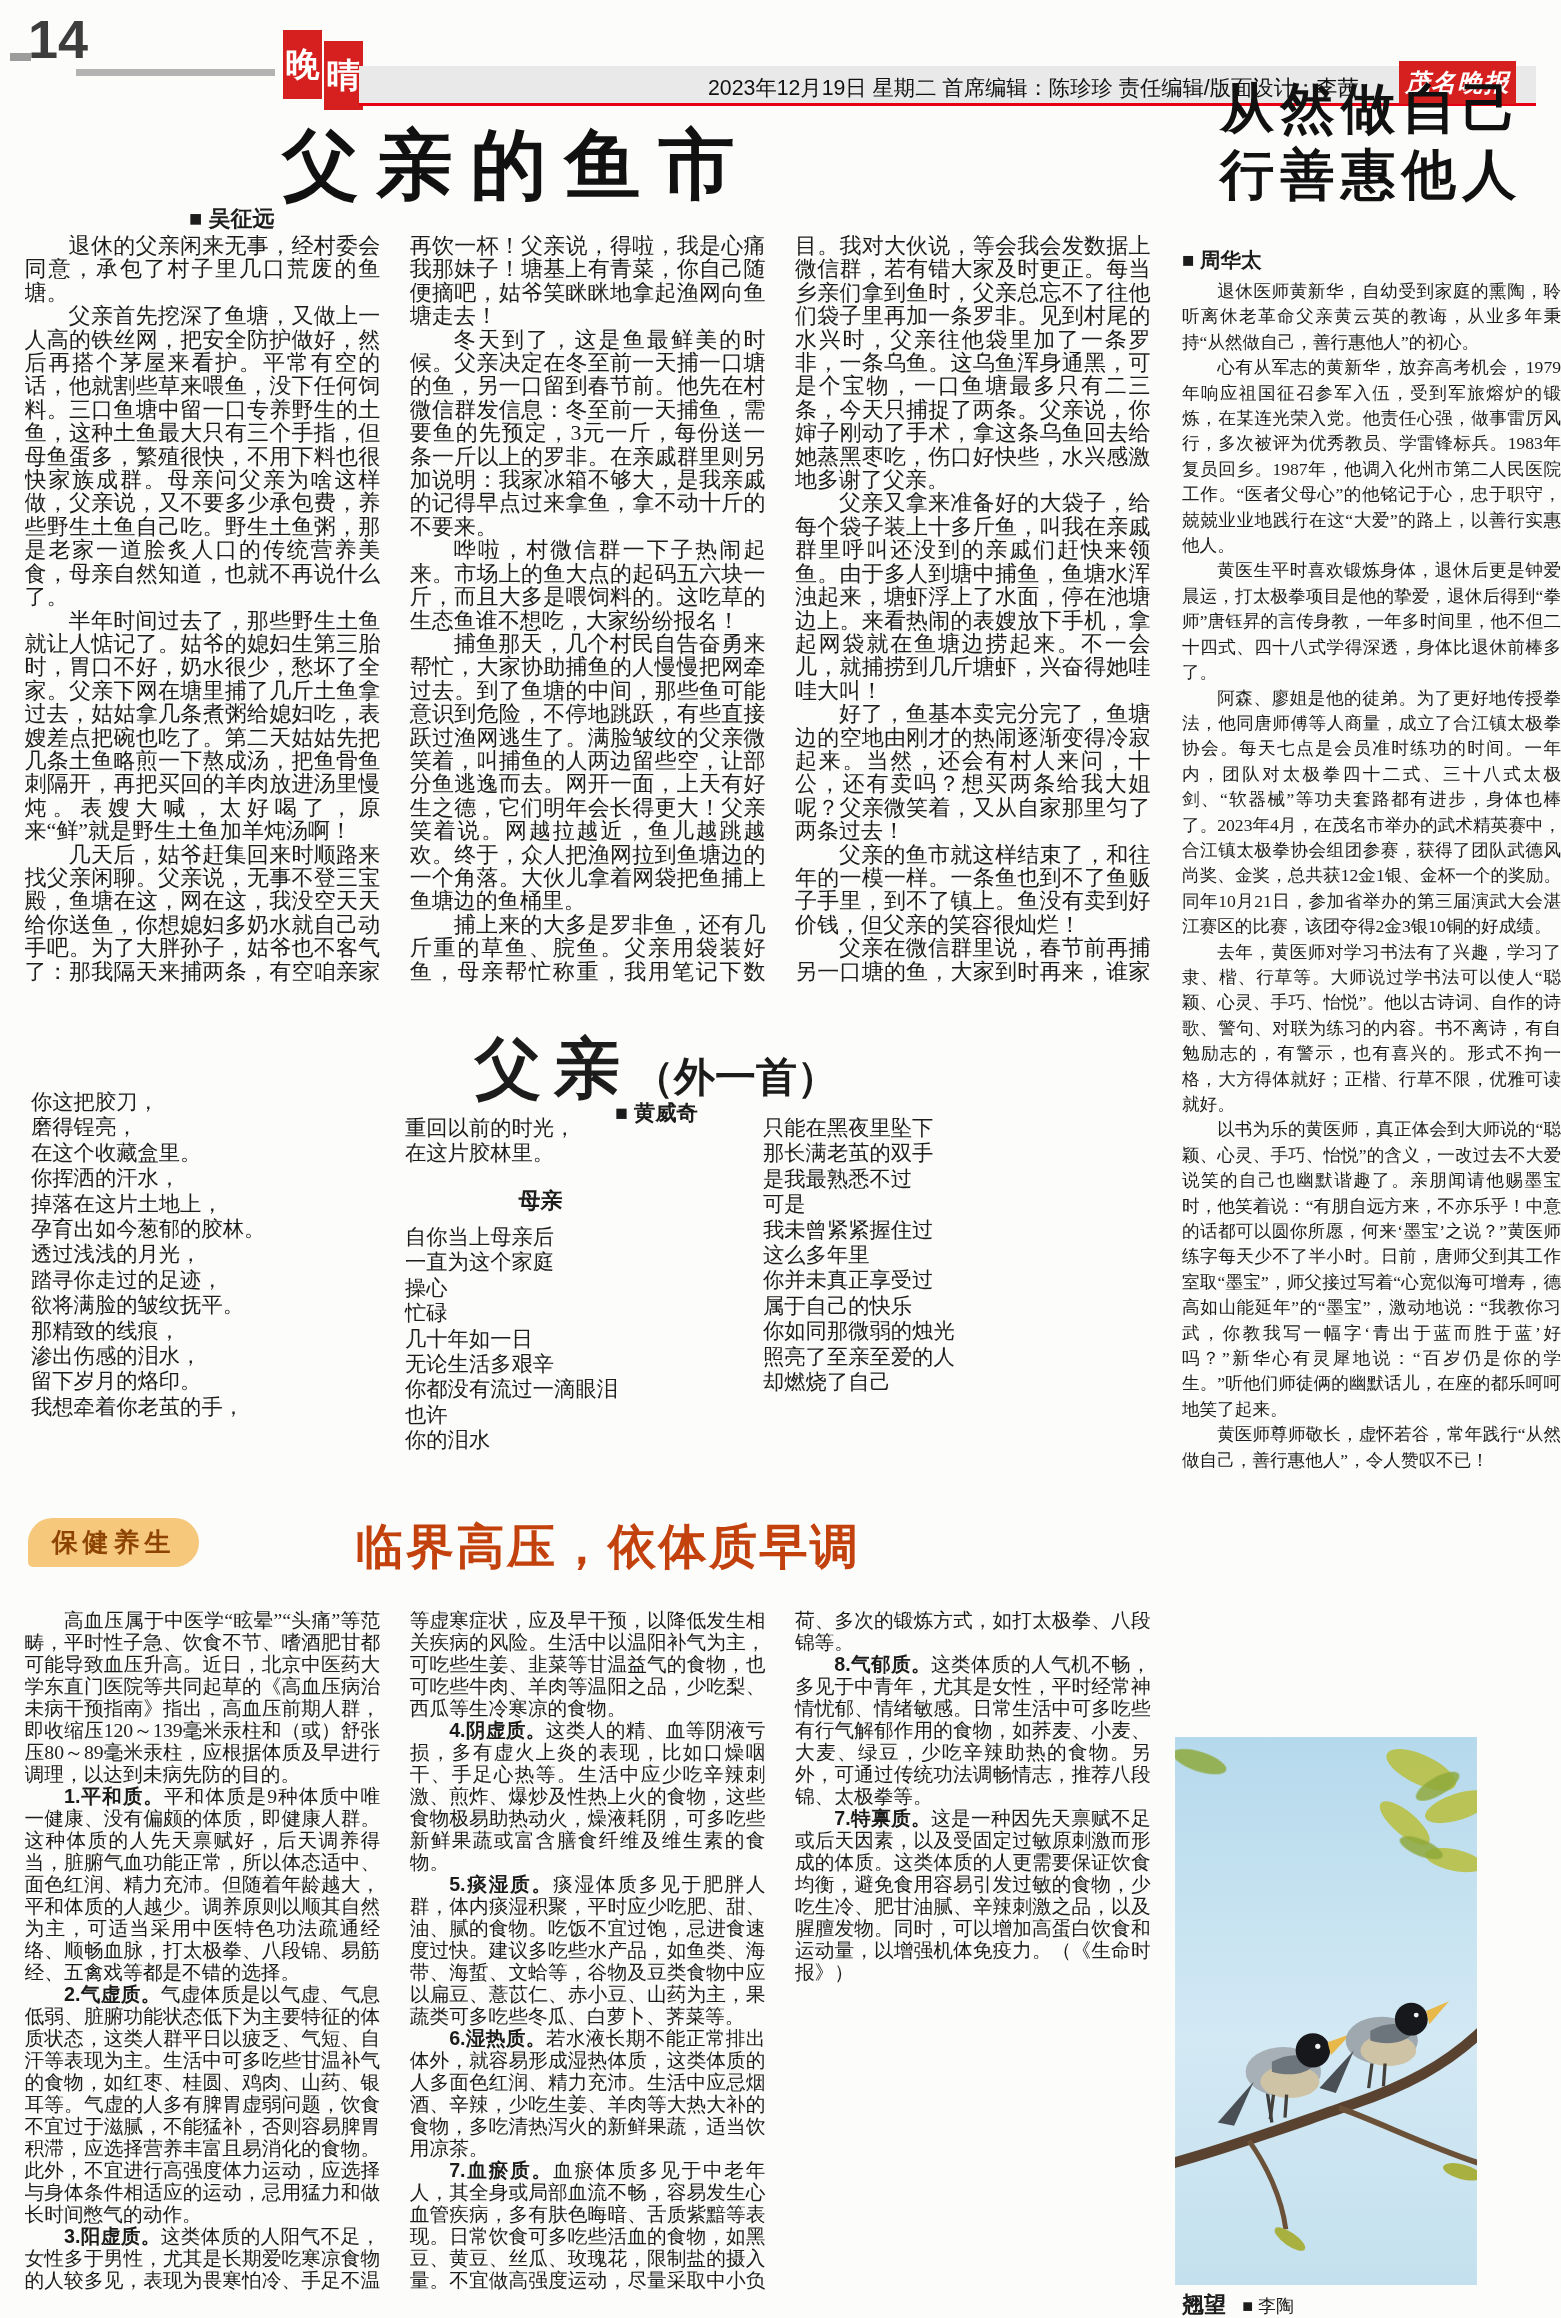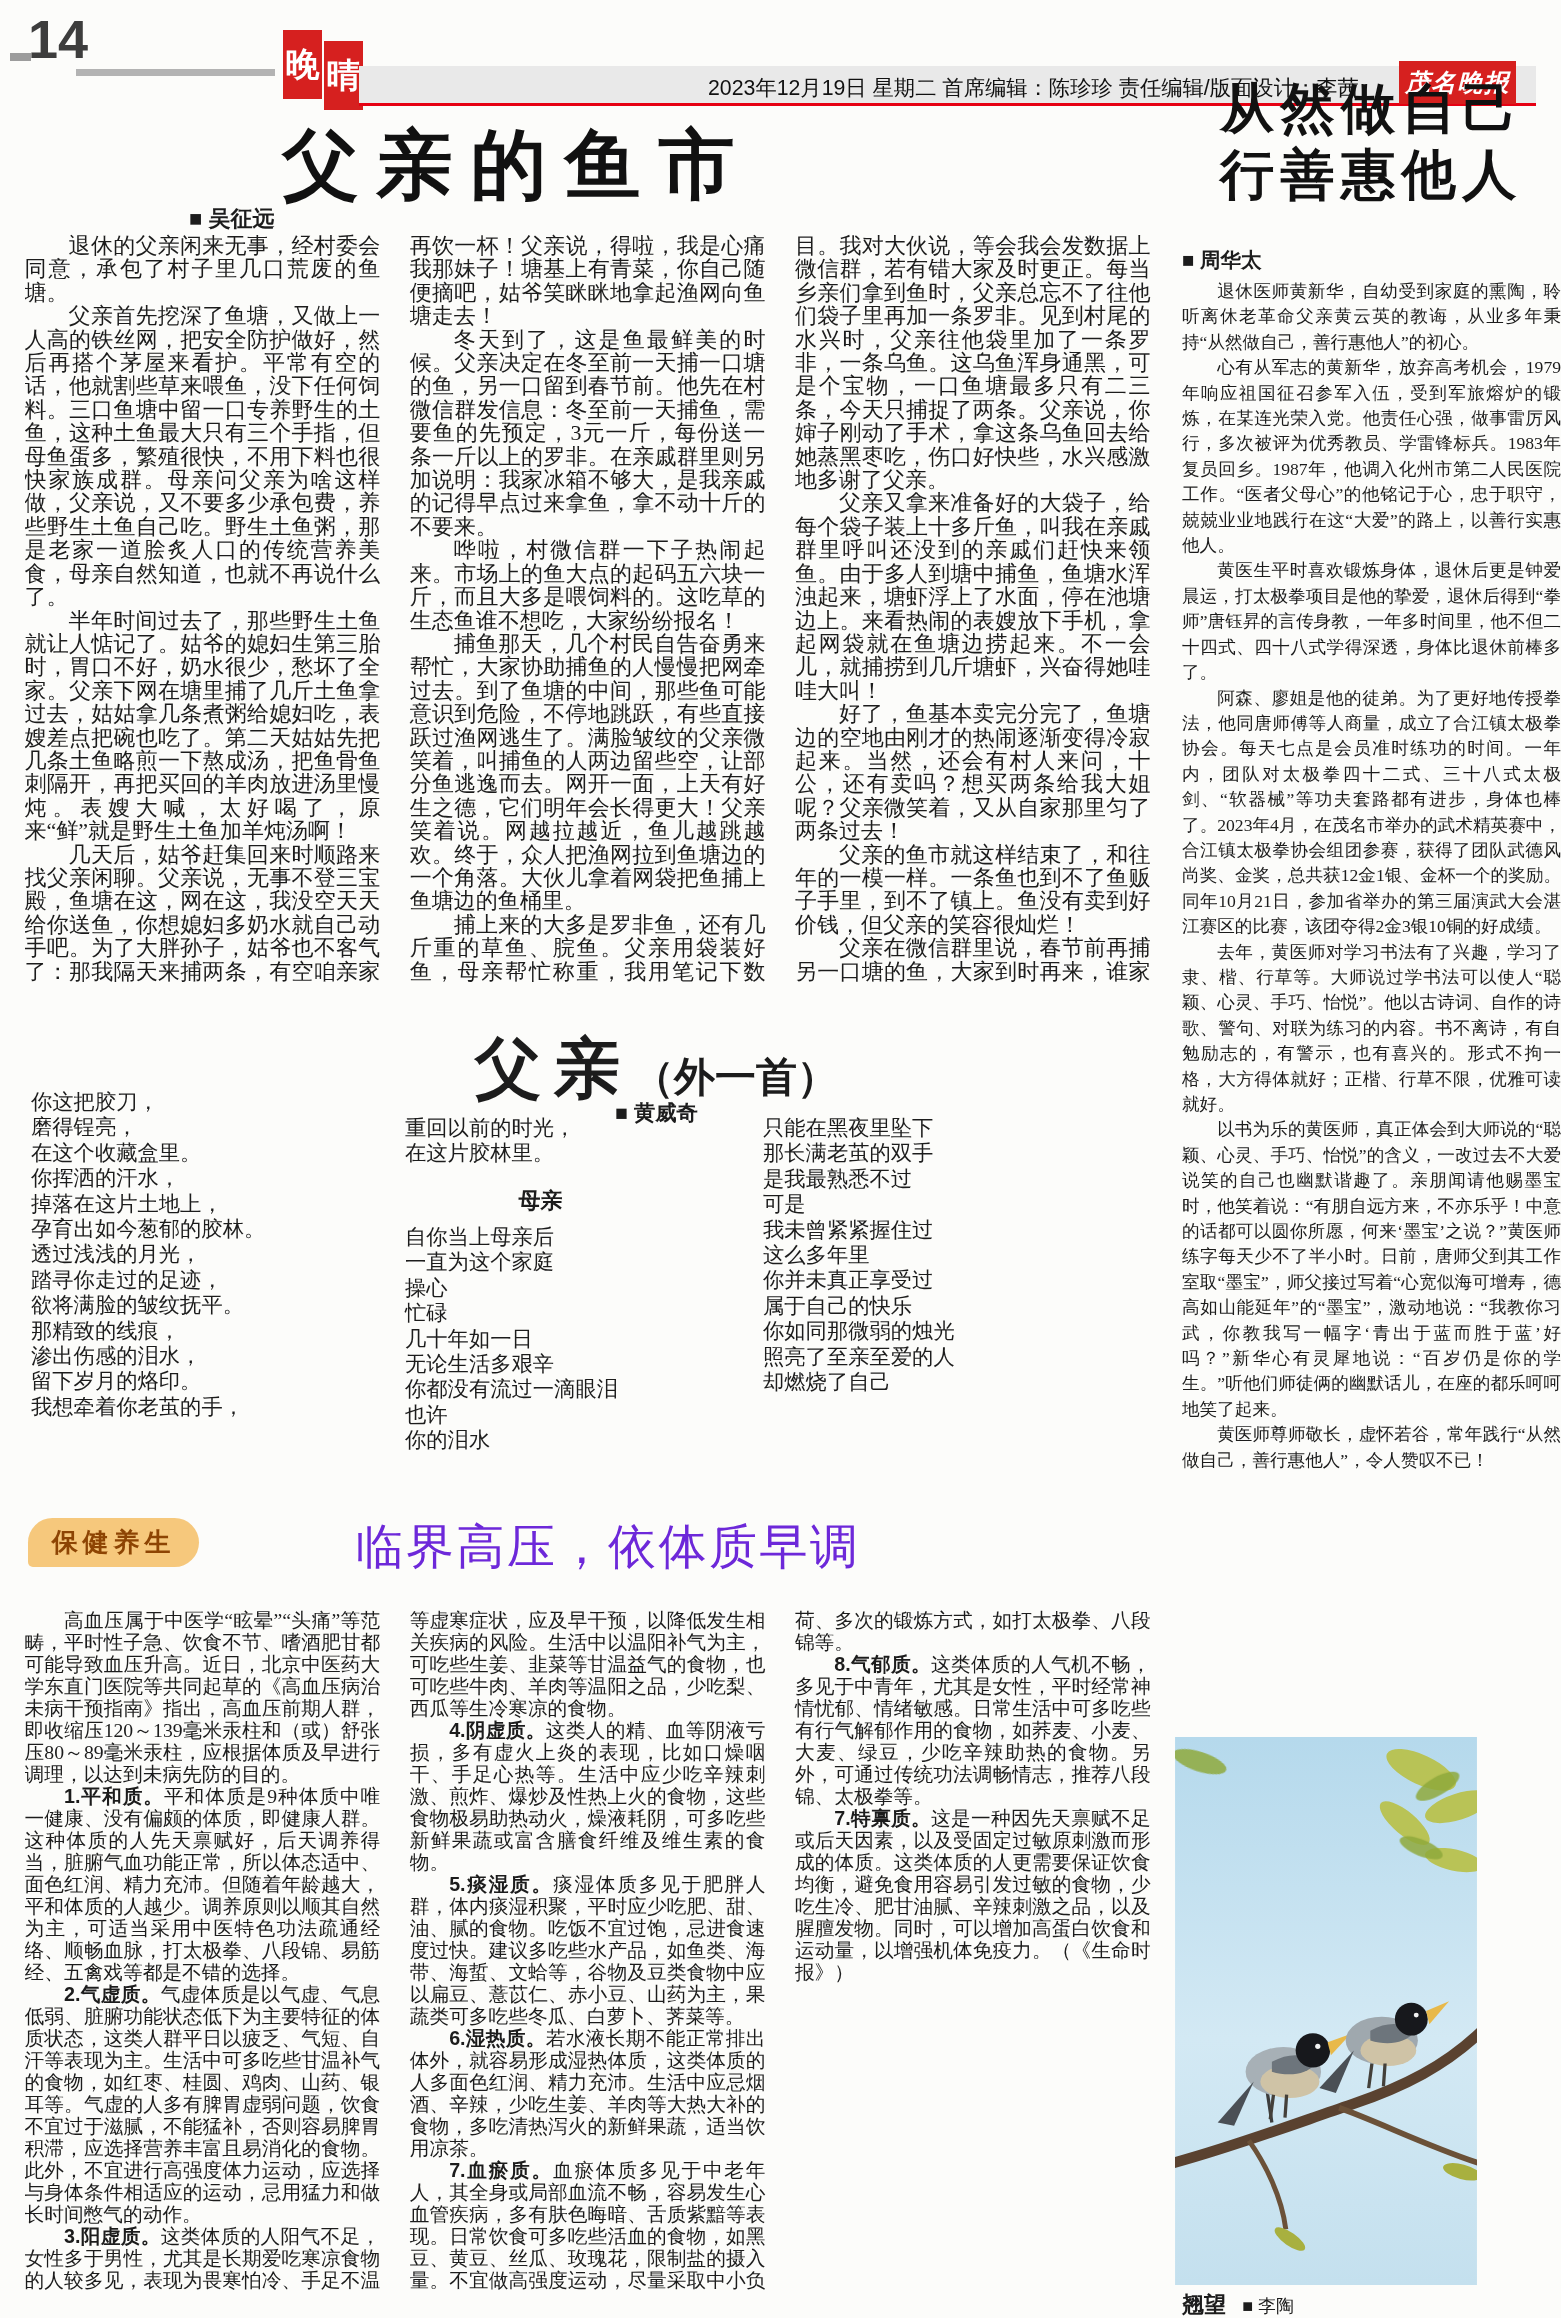--- a/index.html
+++ b/index.html
@@ -53,21 +53,21 @@
   .poem-col3{left:763px;top:1116px;}
   .poem-subtitle{margin:21.3px 0 11.5px 0;text-align:center;font-weight:bold;font-size:22px;
                  font-family:"Liberation Sans",sans-serif;}
 
   
   .health-badge{position:absolute;left:28px;top:1518px;width:171px;height:49px;background:#f6c87c;
                 border-radius:24.6px 24.6px 24.6px 4.9px;text-align:center;line-height:49px;
                 font-size:26px;font-weight:bold;letter-spacing:4.9px;color:#8d4403;
                 font-family:"Liberation Sans",sans-serif;}
   .health-title{position:absolute;left:222px;top:1515px;width:772px;text-align:center;
-                font-size:48px;font-weight:normal;letter-spacing:2.5px;color:#6d28d9;
+                font-size:48px;font-weight:bold;letter-spacing:2.5px;color:#c2410c;
                 font-family:"Liberation Sans",sans-serif;}
   .health-body{position:absolute;left:24.6px;top:1609px;width:1126px;height:699px;
                column-count:3;column-gap:29.5px;column-fill:auto;overflow:hidden;
                font-size:19.7px;line-height:22px;text-align:justify;}
   .health-body p{margin:0;text-indent:2em;}
   .health-body b{font-family:"Liberation Sans",sans-serif;font-weight:bold;}
 
   
   .photo{position:absolute;left:1175px;top:1737px;width:302px;height:548px;}
   .photo-caption{position:absolute;left:1182px;top:2290px;}

